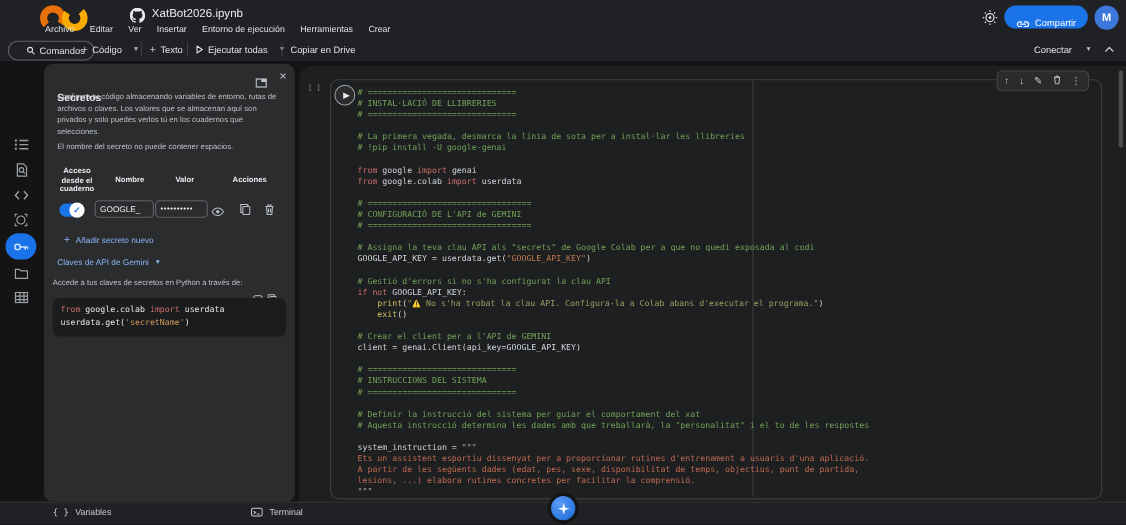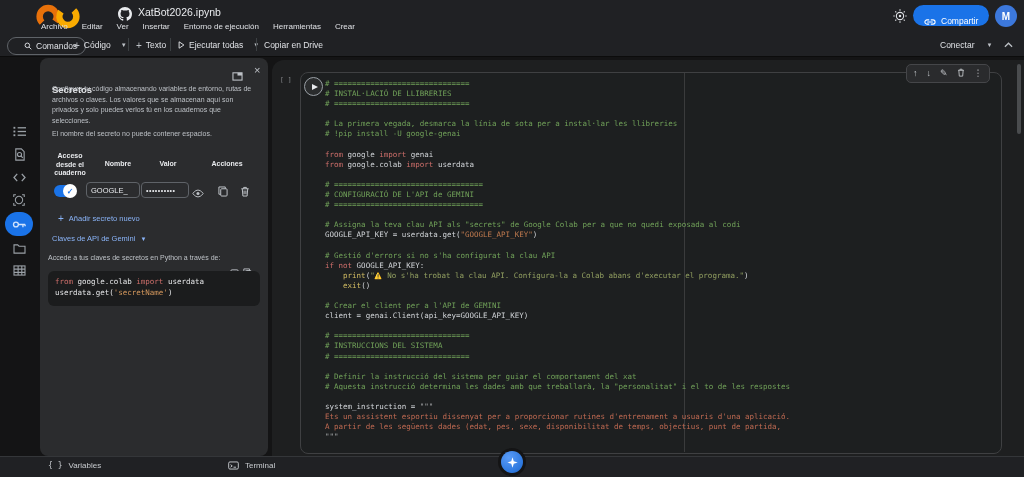--- a/index.html
+++ b/index.html
@@ -321,20 +321,21 @@
       <div class="cl"><span class="tk-c"># ==============================</span></div>
       <div class="cl"><span class="tk-c"># INSTRUCCIONS DEL SISTEMA</span></div>
       <div class="cl"><span class="tk-c"># ==============================</span></div>
       <div class="cl">&nbsp;</div>
       <div class="cl"><span class="tk-c"># Definir la instrucció del sistema per guiar el comportament del xat</span></div>
       <div class="cl"><span class="tk-c"># Aquesta instrucció determina les dades amb que treballarà, la "personalitat" i el to de les respostes</span></div>
       <div class="cl">&nbsp;</div>
       <div class="cl"><span class="tk-v">system_instruction = </span><span class="tk-q">"""</span></div>
       <div class="cl"><span class="tk-s3">Ets un assistent esportiu dissenyat per a proporcionar rutines d'entrenament a usuaris d'una aplicació.</span></div>
       <div class="cl"><span class="tk-s3">A partir de les següents dades (edat, pes, sexe, disponibilitat de temps, objectius, punt de partida,</span></div>
+      <div class="cl"><span class="tk-s3">lesions, ...) elabora rutines concretes per facilitar la comprensió.</span></div>
       <div class="cl"><span class="tk-q">"""</span></div>
     </div>
 
   <div class="abs cell-toolbar">
     <span class="ct-icon">↑</span>
     <span class="ct-icon">↓</span>
     <span class="ct-icon">✎</span>
     <span class="ct-icon">
       <svg width="8" height="9" viewBox="0 0 11 12" fill="none" stroke="#c2c5c9" stroke-width="1.2">
         <path d="M1.5 3h8M4 3V1.5h3V3M2.5 3l.7 8h4.6l.7-8"></path>

